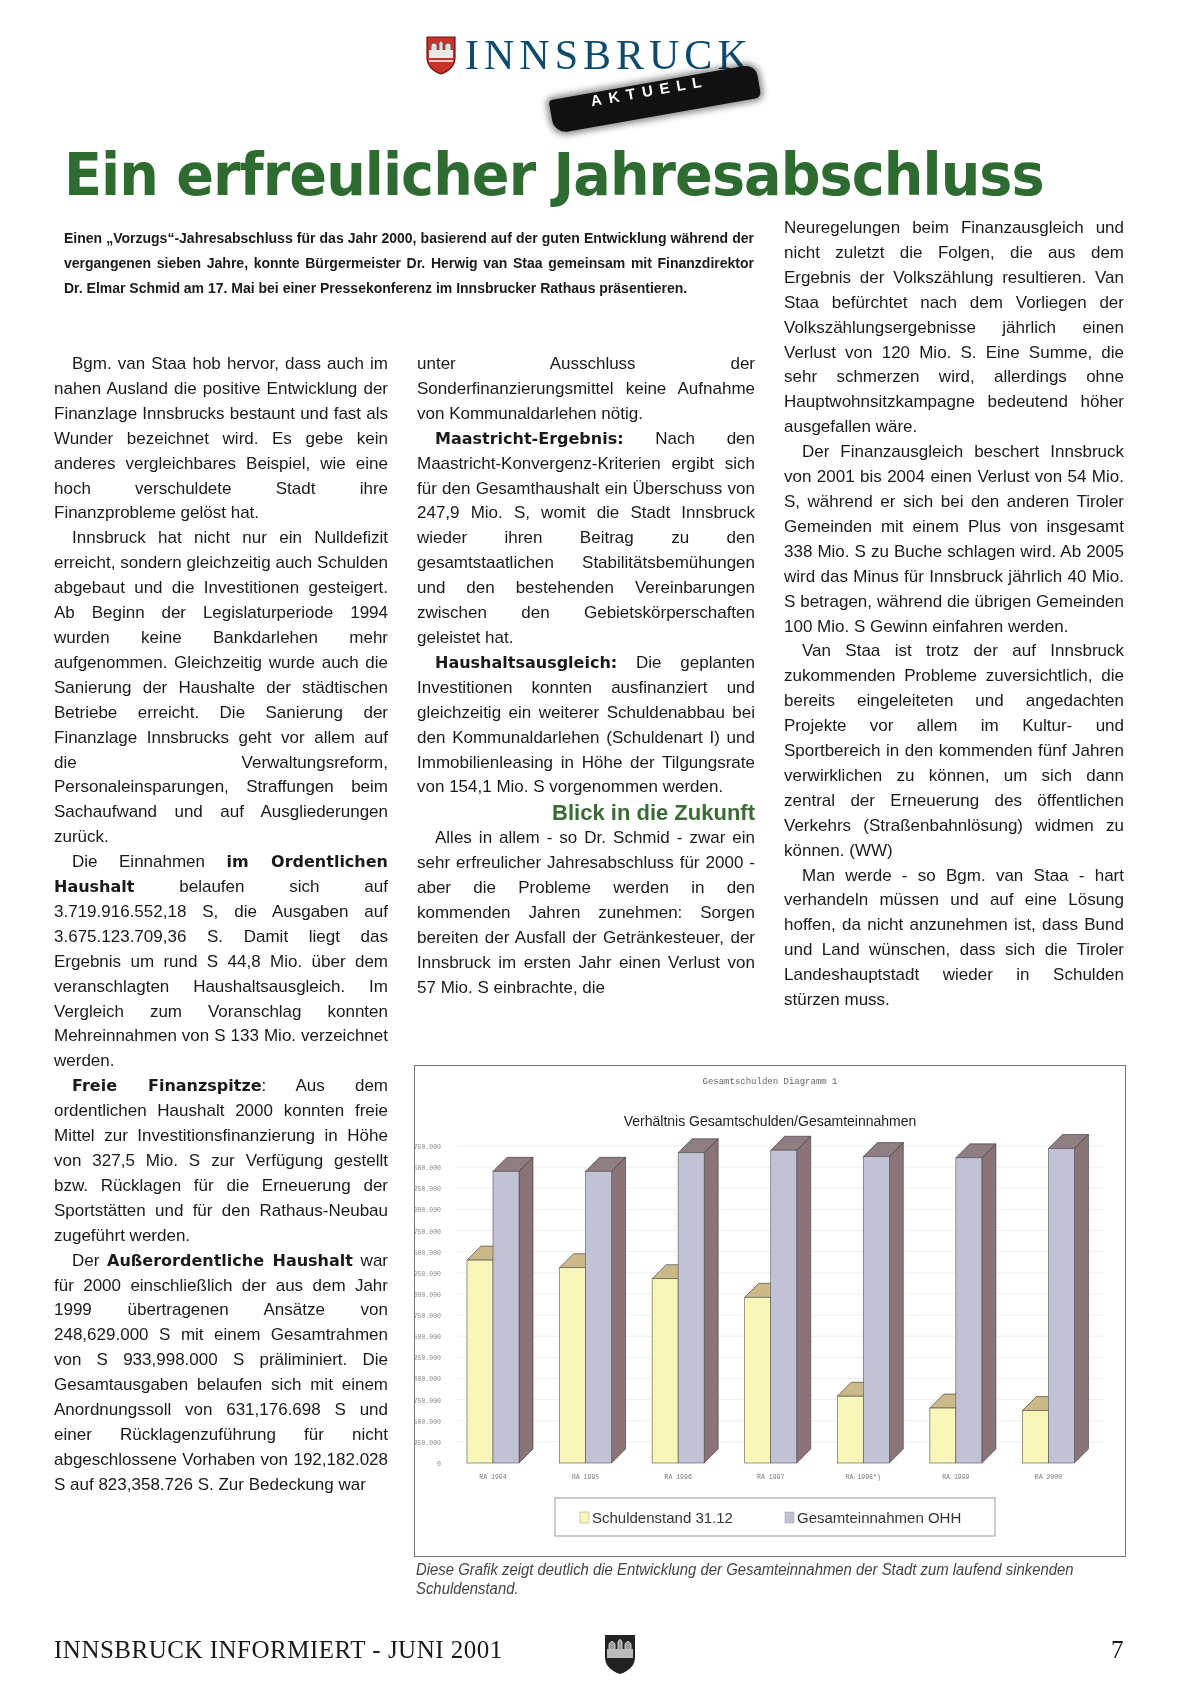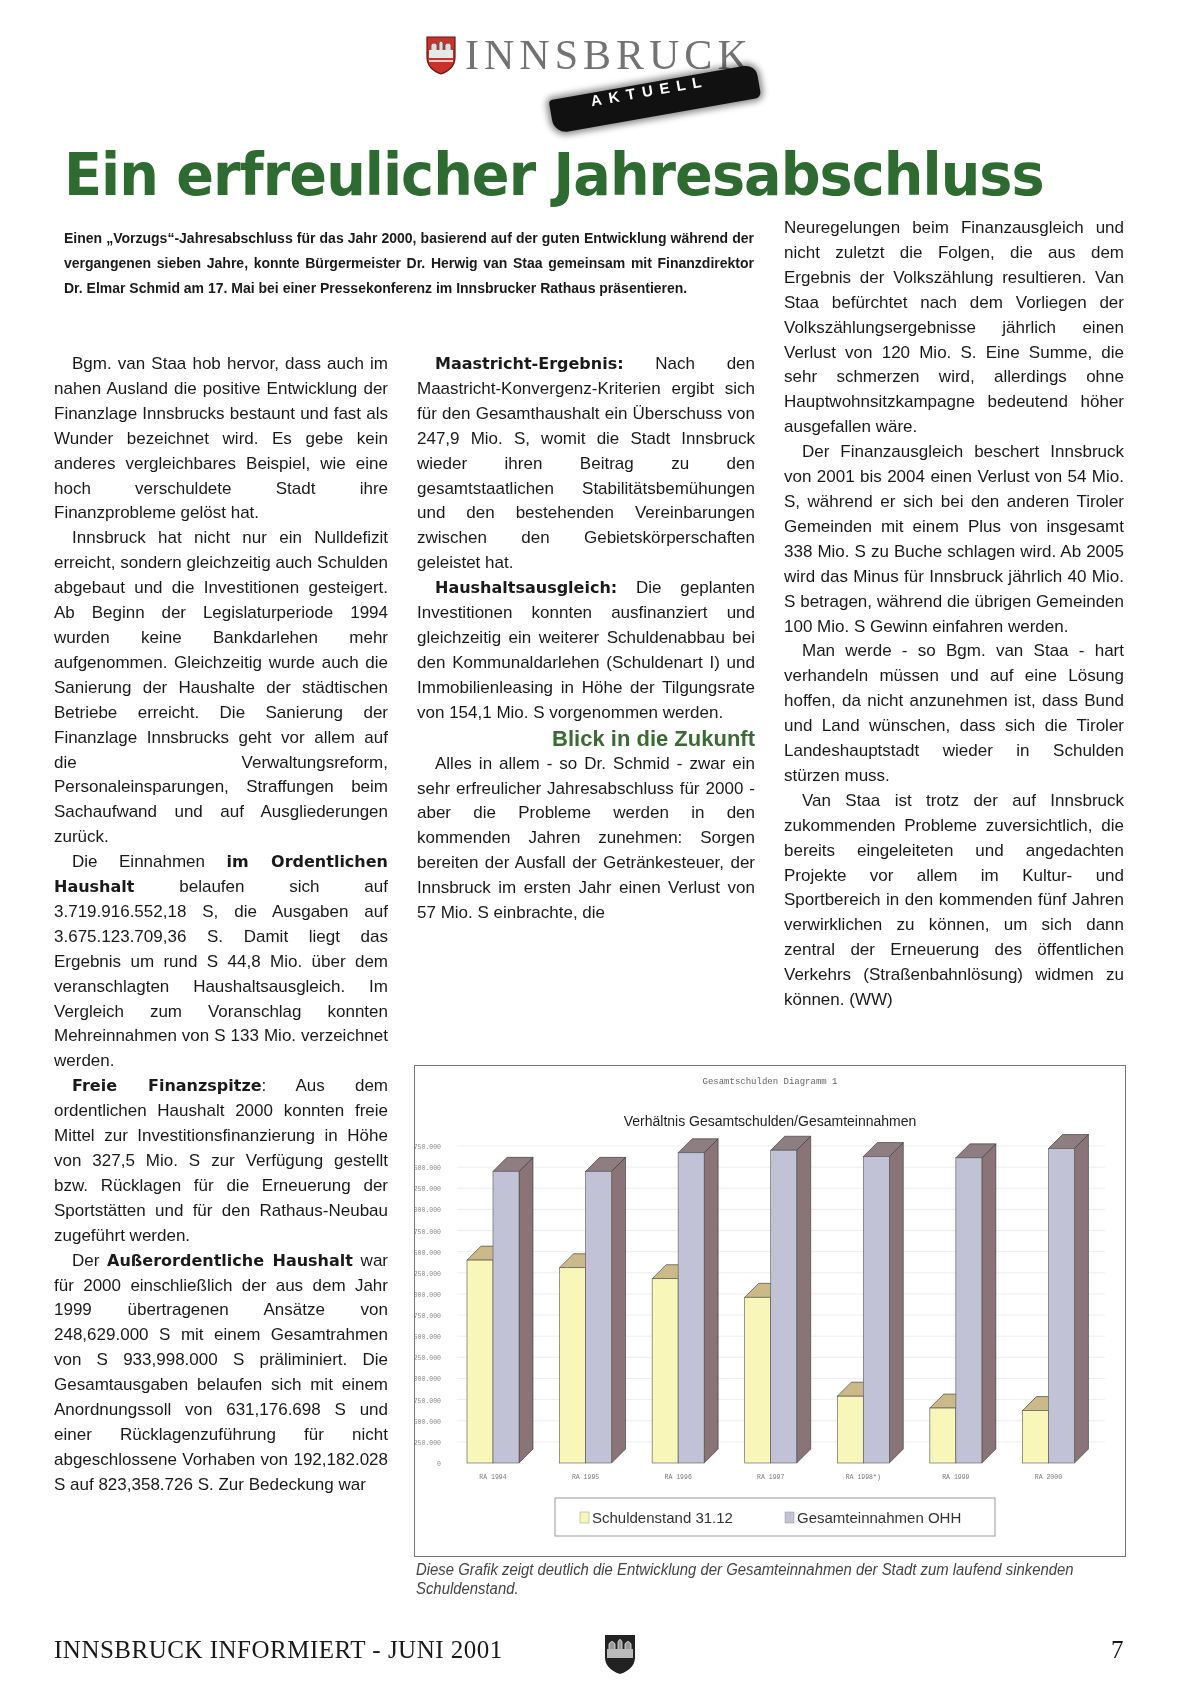--- a/index.html
+++ b/index.html
@@ -1,20 +1,20 @@
 <!DOCTYPE html>
 <html><head>
 <meta charset="utf-8">
 <style>
   html, body { margin: 0; padding: 0; background: #fff; }
   body { width: 1189px; height: 1691px; position: relative; overflow: hidden; font-family: "Liberation Sans", sans-serif; color: #1a1a1a; }
 
   .masthead { position: absolute; left: 425px; top: 30px; width: 330px; height: 90px; }
   .crest { position: absolute; left: 0; top: 5px; width: 32px; height: 40px; }
-  .mast-title { position: absolute; left: 40px; top: 0px; font-family: "Liberation Serif", serif; font-size: 42px; letter-spacing: 5px; color: #737373; line-height: 50px; }
+  .mast-title { position: absolute; left: 40px; top: 0px; font-family: "Liberation Serif", serif; font-size: 42px; letter-spacing: 5px; color: #0c4a6e; line-height: 50px; }
   .aktuell-band { position: absolute; left: 125px; top: 52px; width: 210px; height: 34px; background: #111; transform: rotate(-10deg); border-radius: 4px 12px 6px 14px; box-shadow: 0 0 6px 3px rgba(0,0,0,0.45); }
   .aktuell-text { position: absolute; left: 165px; top: 52px; transform: rotate(-10deg); color: #fff; font-family: "Liberation Sans", sans-serif; font-size: 15px; letter-spacing: 7px; font-weight: bold; }
 
   .headline { position: absolute; left: 64px; top: 140px; width: 1080px; font-family: "DejaVu Sans", sans-serif; font-weight: bold; font-size: 58px; color: #2e6b30; letter-spacing: -1px; line-height: 70px; white-space: nowrap; transform: scaleX(0.96); transform-origin: left center; }
 
   .lead { position: absolute; left: 64px; top: 226px; width: 690px; font-size: 14px; font-weight: bold; line-height: 25px; text-align: justify; }
 
   .col { position: absolute; font-size: 17px; line-height: 24.9px; text-align: justify; }
   .col p { margin: 0; text-indent: 18px; }
   .col p.noindent { text-indent: 0; }
@@ -53,31 +53,32 @@
 
 <div class="col col1">
   <p>Bgm. van Staa hob hervor, dass auch im nahen Ausland die positive Entwicklung der Finanzlage Innsbrucks bestaunt und fast als Wunder bezeichnet wird. Es gebe kein anderes vergleichbares Beispiel, wie eine hoch verschuldete Stadt ihre Finanzprobleme gelöst hat.</p>
   <p>Innsbruck hat nicht nur ein Nulldefizit erreicht, sondern gleichzeitig auch Schulden abgebaut und die Investitionen gesteigert. Ab Beginn der Legislaturperiode 1994 wurden keine Bankdarlehen mehr aufgenommen. Gleichzeitig wurde auch die Sanierung der Haushalte der städtischen Betriebe erreicht. Die Sanierung der Finanzlage Innsbrucks geht vor allem auf die Verwaltungsreform, Personaleinsparungen, Straffungen beim Sachaufwand und auf Ausgliederungen zurück.</p>
   <p><span>Die Einnahmen </span><b>im Ordentlichen Haushalt</b><span> belaufen sich auf 3.719.916.552,18 S, die Ausgaben auf 3.675.123.709,36 S. Damit liegt das Ergebnis um rund S 44,8 Mio. über dem veranschlagten Haushaltsausgleich. Im Vergleich zum Voranschlag konnten Mehreinnahmen von S 133 Mio. verzeichnet werden.</span></p>
   <p><b>Freie Finanzspitze</b><span>: Aus dem ordentlichen Haushalt 2000 konnten freie Mittel zur Investitionsfinanzierung in Höhe von 327,5 Mio. S  zur Verfügung gestellt bzw. Rücklagen für die Erneuerung der Sportstätten und für den Rathaus-Neubau zugeführt werden.</span></p>
   <p><span>Der </span><b>Außerordentliche Haushalt</b><span> war für 2000 einschließlich der aus dem Jahr 1999 übertragenen Ansätze von 248,629.000 S mit einem Gesamtrahmen von S 933,998.000 S präliminiert. Die Gesamtausgaben belaufen sich mit einem Anordnungssoll von 631,176.698 S und einer Rücklagenzuführung für nicht abgeschlossene Vorhaben von  192,182.028 S auf 823,358.726 S. Zur Bedeckung war</span></p>
 </div>
 
 <div class="col col2">
+  <p class="noindent">unter Ausschluss der Sonderfinanzierungsmittel keine Aufnahme von Kommunaldarlehen nötig.</p>
   <p><b>Maastricht-Ergebnis:</b><span> Nach den Maastricht-Konvergenz-Kriterien ergibt sich für den Gesamthaushalt ein Überschuss von 247,9 Mio. S, womit die Stadt Innsbruck wieder ihren Beitrag zu den gesamtstaatlichen Stabilitätsbemühungen und den bestehenden Vereinbarungen zwischen den Gebietskörperschaften geleistet hat.</span></p>
   <p><b>Haushaltsausgleich:</b><span> Die geplanten Investitionen konnten ausfinanziert und gleichzeitig ein weiterer Schuldenabbau bei den Kommunaldarlehen (Schuldenart I) und Immobilienleasing in Höhe der Tilgungsrate von 154,1 Mio. S vorgenommen werden.</span></p>
   <p class="subhead">Blick in die Zukunft</p>
   <p>Alles in allem - so Dr. Schmid - zwar ein sehr erfreulicher Jahresabschluss für 2000 - aber die Probleme werden in den kommenden Jahren zunehmen: Sorgen bereiten der Ausfall der Getränkesteuer, der Innsbruck im ersten Jahr einen Verlust von 57 Mio. S einbrachte, die</p>
 </div>
 
 <div class="col col3">
   <p class="noindent">Neuregelungen beim Finanzausgleich und nicht zuletzt die Folgen, die aus dem Ergebnis der Volkszählung resultieren. Van Staa befürchtet nach dem Vorliegen der Volkszählungsergebnisse jährlich einen Verlust von 120 Mio. S. Eine Summe, die sehr schmerzen wird, allerdings ohne Hauptwohnsitzkampagne bedeutend höher ausgefallen wäre.</p>
   <p>Der Finanzausgleich beschert Innsbruck von 2001 bis 2004 einen Verlust von 54 Mio. S, während er sich bei den anderen Tiroler Gemeinden mit einem Plus von insgesamt 338 Mio. S zu Buche schlagen wird. Ab 2005 wird das Minus für Innsbruck jährlich 40 Mio. S betragen, während die übrigen Gemeinden 100 Mio. S Gewinn einfahren werden.</p>
+  <p>Van Staa ist trotz der auf Innsbruck zukommenden Probleme zuversichtlich, die bereits eingeleiteten und angedachten Projekte vor allem im Kultur- und Sportbereich in den kommenden fünf Jahren verwirklichen zu können, um sich dann zentral der Erneuerung des öffentlichen Verkehrs (Straßenbahnlösung) widmen zu können. (WW)</p>
   <p>Man werde - so Bgm. van Staa - hart verhandeln müssen und auf eine Lösung hoffen, da nicht anzunehmen ist, dass Bund und Land wünschen, dass sich die Tiroler Landeshauptstadt wieder in Schulden stürzen muss.</p>
-  <p>Van Staa ist trotz der auf Innsbruck zukommenden Probleme zuversichtlich, die bereits eingeleiteten und angedachten Projekte vor allem im Kultur- und Sportbereich in den kommenden fünf Jahren verwirklichen zu können, um sich dann zentral der Erneuerung des öffentlichen Verkehrs (Straßenbahnlösung) widmen zu können. (WW)</p>
 </div>
 
 <div class="chart-frame">
   <svg id="chart" width="710" height="490" xmlns="http://www.w3.org/2000/svg">
     <text id="chart-supertitle" x="355" y="18" text-anchor="middle" font-family="Liberation Mono, monospace" font-size="9" fill="#666">Gesamtschulden Diagramm 1</text>
     <text id="chart-title" x="355" y="60" text-anchor="middle" font-family="Liberation Sans, sans-serif" font-size="14" fill="#222">Verhältnis Gesamtschulden/Gesamteinnahmen</text>
     <g id="grid-layer">
         <line x1="42" x2="690" y1="375.8666666666667" y2="375.8666666666667" stroke="#eeeeee" stroke-width="1"></line>
         <line x1="42" x2="690" y1="354.73333333333335" y2="354.73333333333335" stroke="#eeeeee" stroke-width="1"></line>
         <line x1="42" x2="690" y1="333.6" y2="333.6" stroke="#eeeeee" stroke-width="1"></line>

